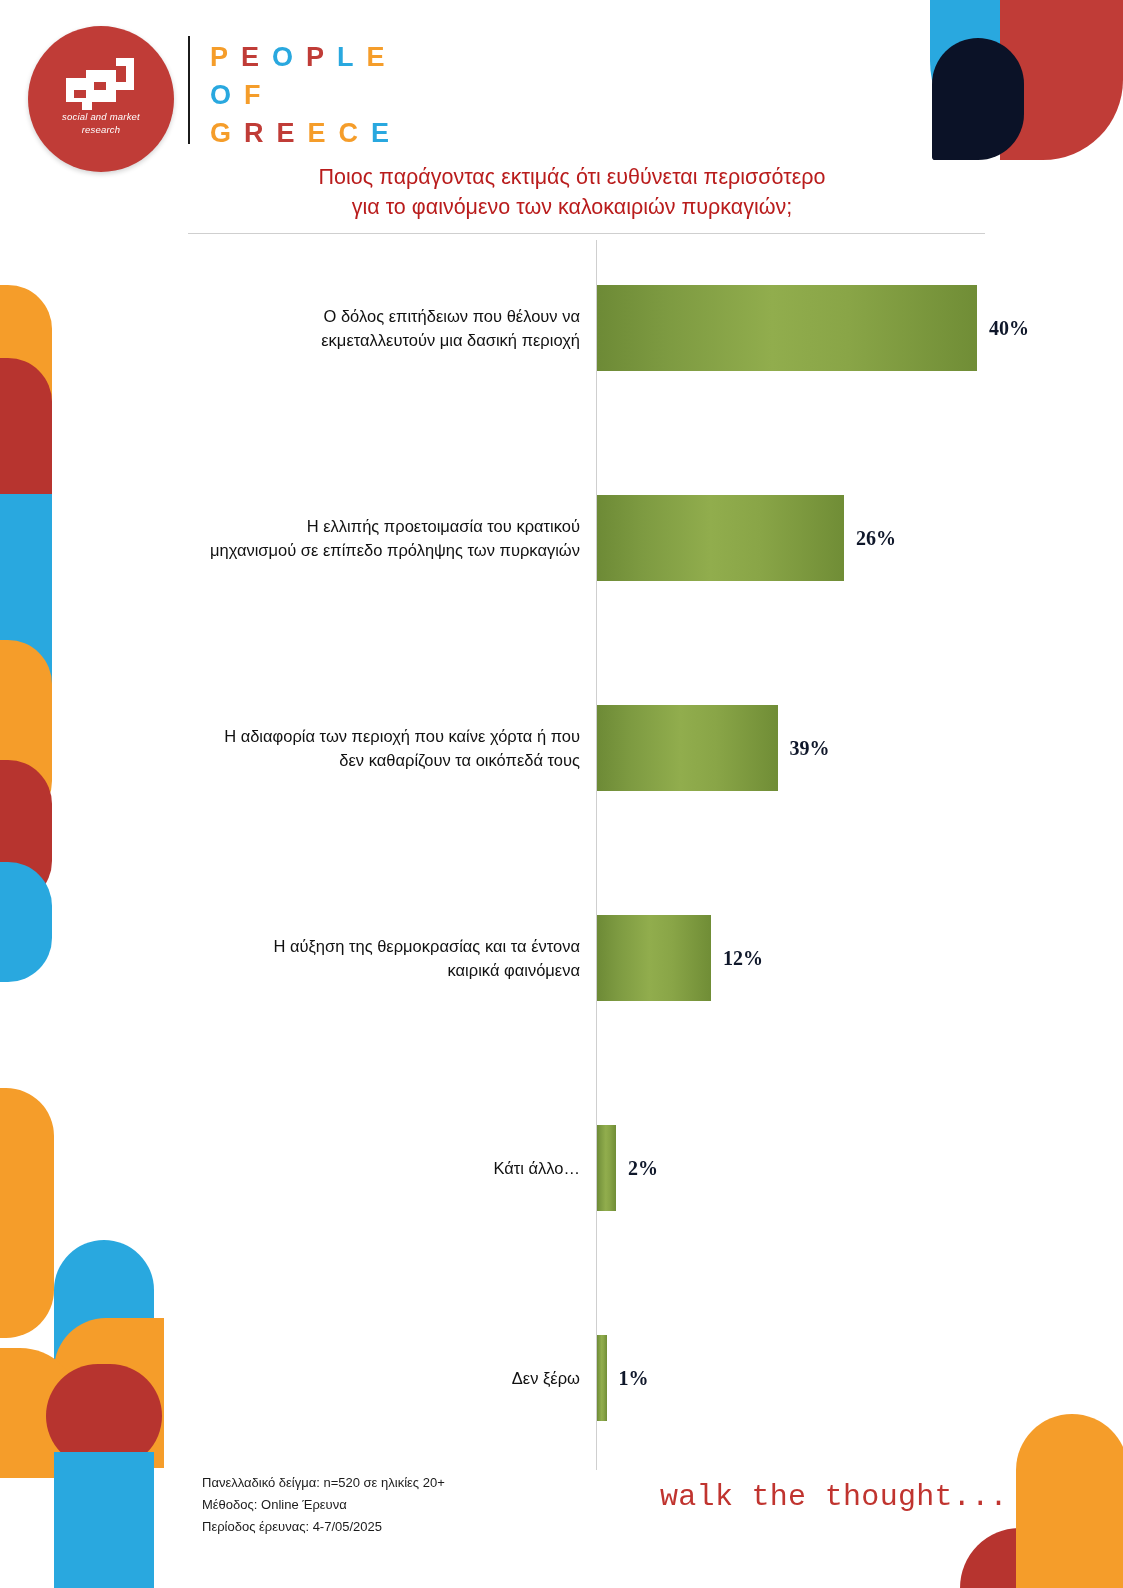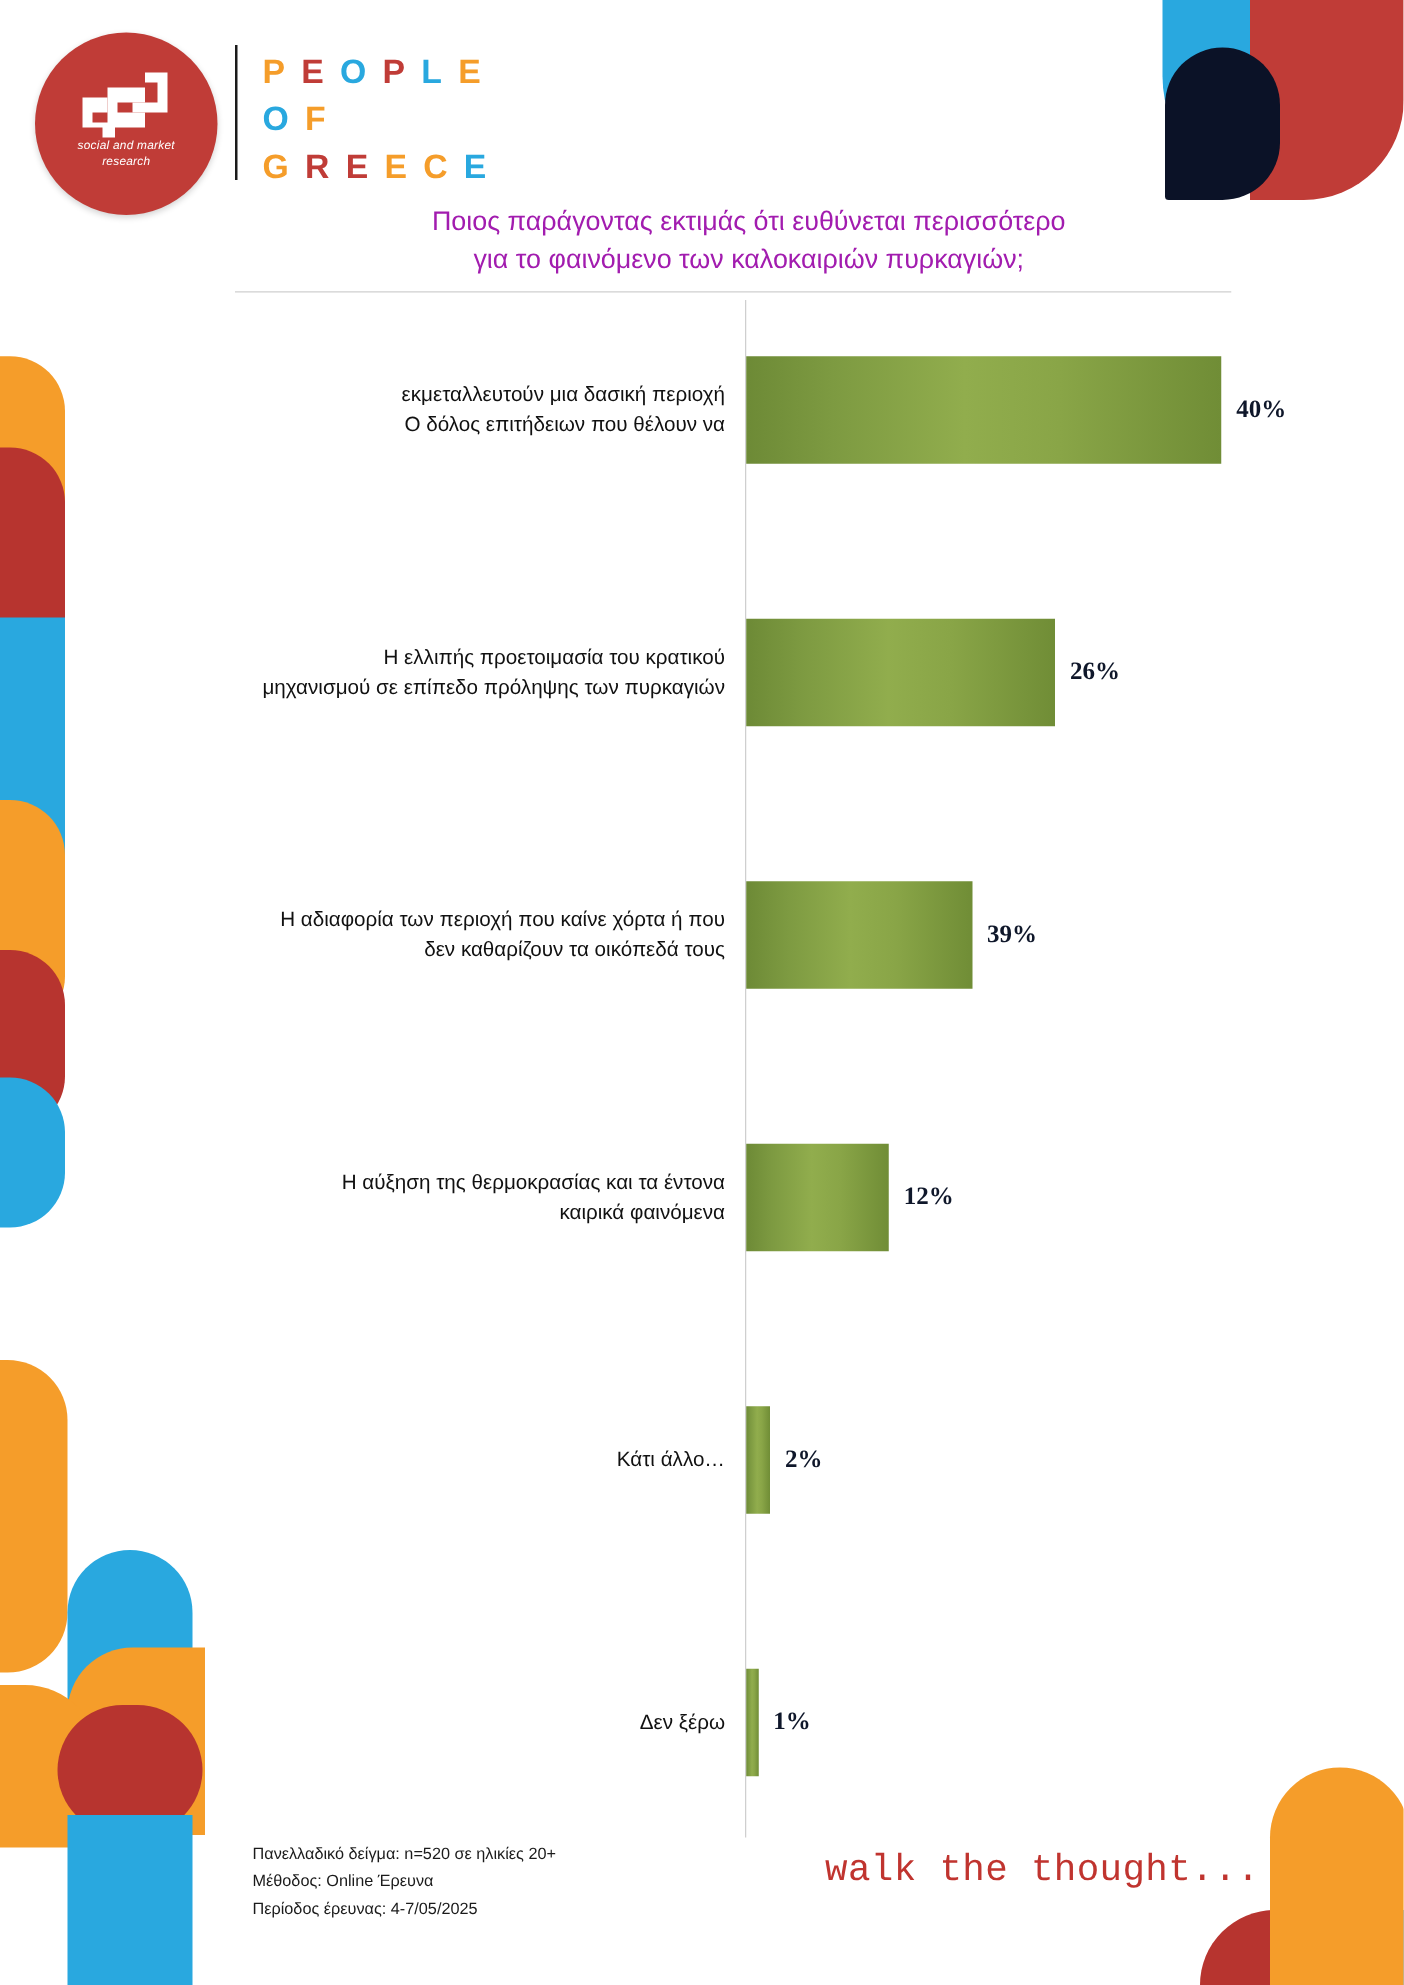--- a/index.html
+++ b/index.html
@@ -89,25 +89,25 @@
     gap: 10px;
     font-size: 27px;
     font-weight: 700;
     letter-spacing: 3px;
     line-height: 38px;
     font-family: "Liberation Sans", sans-serif;
   }
 
   
   .chart-title {
-    position: absolute; left: 199px; top: 162px; width: 800px;
+    position: absolute; left: 172px; top: 162px; width: 800px;
     text-align: center;
     font-size: 21.5px;
     line-height: 30px;
-    color: #a21caf;
+    color: #b91c1c;
     font-family: "Liberation Sans", sans-serif;
   }
 
   .plot-rule {
     position: absolute; left: 188px; top: 233px; width: 797px;
     height: 1px; background: #cfcfcf;
   }
 
   .axis-line {
     position: absolute; left: 596px; top: 240px;
@@ -237,22 +237,22 @@
     <div>Ποιος παράγοντας εκτιμάς ότι ευθύνεται περισσότερο</div>
     <div>για το φαινόμενο των καλοκαιριών πυρκαγιών;</div>
   </div>
 
   <div class="plot-rule"></div>
   <div class="axis-line"></div>
 
   <div class="plot" id="plot">
       <div class="bar-row" style="top: 45px;">
         <div class="bar-label">
+          <div>Ο δόλος επιτήδειων που θέλουν να</div>
           <div>εκμεταλλευτούν μια δασική περιοχή</div>
-          <div>Ο δόλος επιτήδειων που θέλουν να</div>
         </div>
         <div class="bar-track" style="width: 500px;">
           <div class="bar" title="Ο δόλος επιτήδειων που θέλουν να εκμεταλλευτούν μια δασική περιοχή — 40%" style="width: 380px;"></div>
           <div class="bar-value" style="left: 392px;">40%</div>
         </div>
       </div>
       <div class="bar-row" style="top: 255px;">
         <div class="bar-label">
           <div>Η ελλιπής προετοιμασία του κρατικού</div>
           <div>μηχανισμού σε επίπεδο πρόληψης των πυρκαγιών</div>

